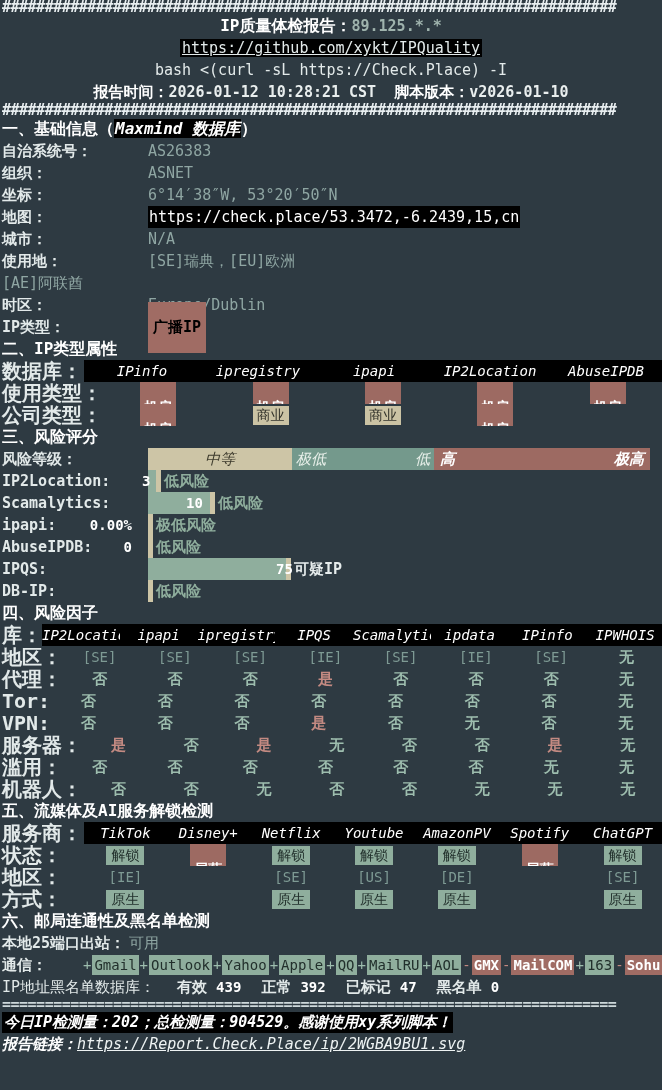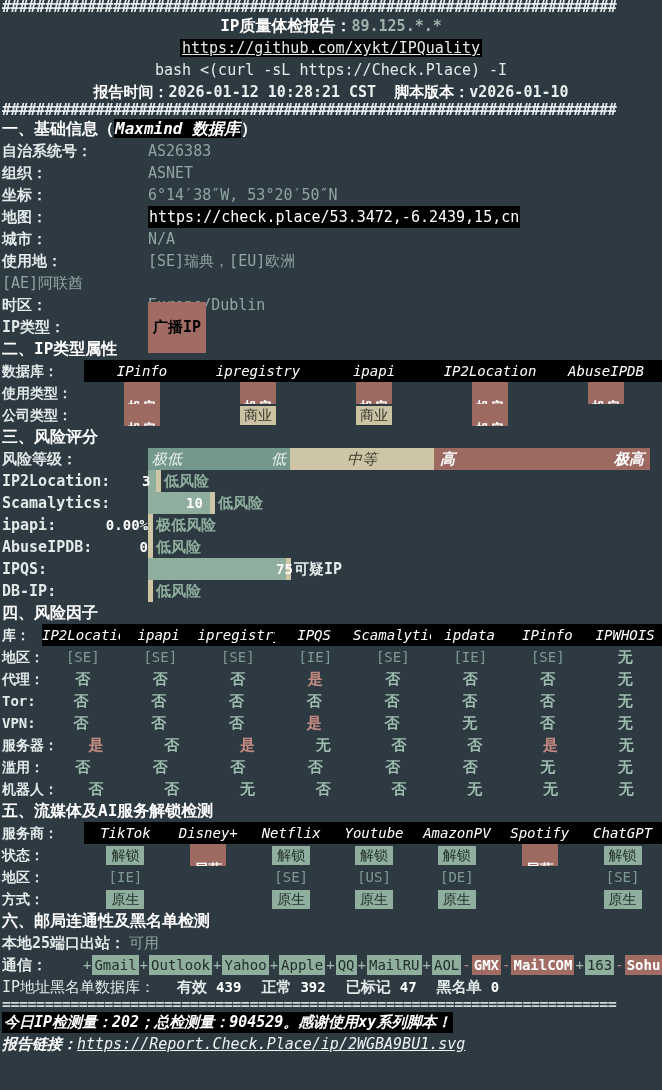--- a/index.html
+++ b/index.html
@@ -42,21 +42,21 @@
   .row { display:flex; align-items:center; height:22px; line-height:22px; white-space:nowrap; }
   .lbl { color:#e2e9e9; font-weight:bold; width:146px; flex:0 0 146px; font-size:15px; }
   .val { color:#8fa6a3; font-size:15px; }
   .val-hl { background:#000; color:#fff; padding:0 1px; }
 
   .badge-red { background:#a06c64; color:#000000; font-weight:bold; padding:16px 5px; display:inline-block; line-height:19px; }
 
   
   .tbl { width:662px; }
   .trow { display:flex; height:22px; line-height:22px; white-space:nowrap; }
-  .tlbl { color:#e2e9e9; font-weight:bold; flex:0 0 82px; font-size:14px; }
+  .tlbl { color:#e2e9e9; font-weight:bold; flex:0 0 82px; font-size:20px; }
   .thead-bg { background:#000; flex:1 1 auto; display:flex; }
   .tcell { flex:1 1 0; text-align:center; font-size:14px; overflow:hidden; }
   .thcell { color:#ffffff; font-style:italic; font-size:14px; }
   .cells { flex:1 1 auto; display:flex; }
 
   .b-red   { background:#9d6a62; color:#fff; font-weight:bold; padding:16px 4px; line-height:19px; display:inline-block; }
   .b-tan   { background:#cbc3a4; color:#33332b; padding:0 4px; line-height:19px; display:inline-block; }
   .b-green { background:#8fae9d; color:#22302c; padding:0 5px; line-height:19px; display:inline-block; }
 
   .f-no  { color:#9dbdae; font-weight:bold; font-size:15px; }
@@ -66,21 +66,21 @@
 
   
   .scale { display:flex; height:22px; line-height:22px; width:502px; }
   .scale-seg { display:flex; align-items:center; font-style:italic; font-size:15px; }
   .seg-vlow { background:#74998c; color:#e7efe9; flex:0 0 142px; justify-content:space-between; padding:0 4px; }
   .seg-mid  { background:#cdc5a6; color:#3c3a2c; flex:0 0 144px; justify-content:center; }
   .seg-high { background:#9d6a62; color:#fff; flex:0 0 216px; justify-content:space-between; padding:0 6px; font-weight:bold; }
 
   .bar-row { display:flex; align-items:center; height:22px; line-height:22px; white-space:nowrap; }
   .bar-lbl { color:#e2e9e9; font-weight:bold; flex:0 0 146px; font-size:15px; position:relative; }
-  .bar-num { position:absolute; right:0; color:#ffffff; font-weight:bold; font-size:14px; }
+  .bar-num { position:absolute; right:16px; color:#ffffff; font-weight:bold; font-size:14px; }
   .bar-wrap { position:relative; height:22px; display:flex; align-items:center; }
   .bar-fill { height:22px; background:#8fae9d; display:inline-block; }
   .bar-mark { width:5px; height:22px; background:#cdc5a6; display:inline-block; }
   .bar-txt { color:#8fae9d; font-weight:bold; font-size:15px; padding-left:3px; }
   .bar-txt.warn { color:#e6ecec; }
   .num-in { position:absolute; color:#ffffff; font-weight:bold; font-size:14px; }
 
   
   .mail-line { display:flex; align-items:center; height:22px; line-height:22px; white-space:nowrap; }
   .m-ok   { background:#8fae9d; color:#22302c; padding:0 2px; font-size:14px; display:inline-block; line-height:20px;}
@@ -195,26 +195,26 @@
       </span>
     </div>
   </div>
 
   <div class="sect">三、风险评分</div>
 
   <div>
     <div class="bar-row">
       <span class="bar-lbl">风险等级：</span>
       <span class="scale">
+        <span class="scale-seg seg-mid">
+          <span>中等</span>
+        </span>
         <span class="scale-seg seg-vlow">
           <span>极低</span>
           <span>低</span>
-        </span>
-        <span class="scale-seg seg-mid">
-          <span>中等</span>
         </span>
         <span class="scale-seg seg-high">
           <span>高</span>
           <span>极高</span>
         </span>
       </span>
     </div>
 
     <div class="bar-row">
       <span class="bar-lbl">IP2Location:</span>

